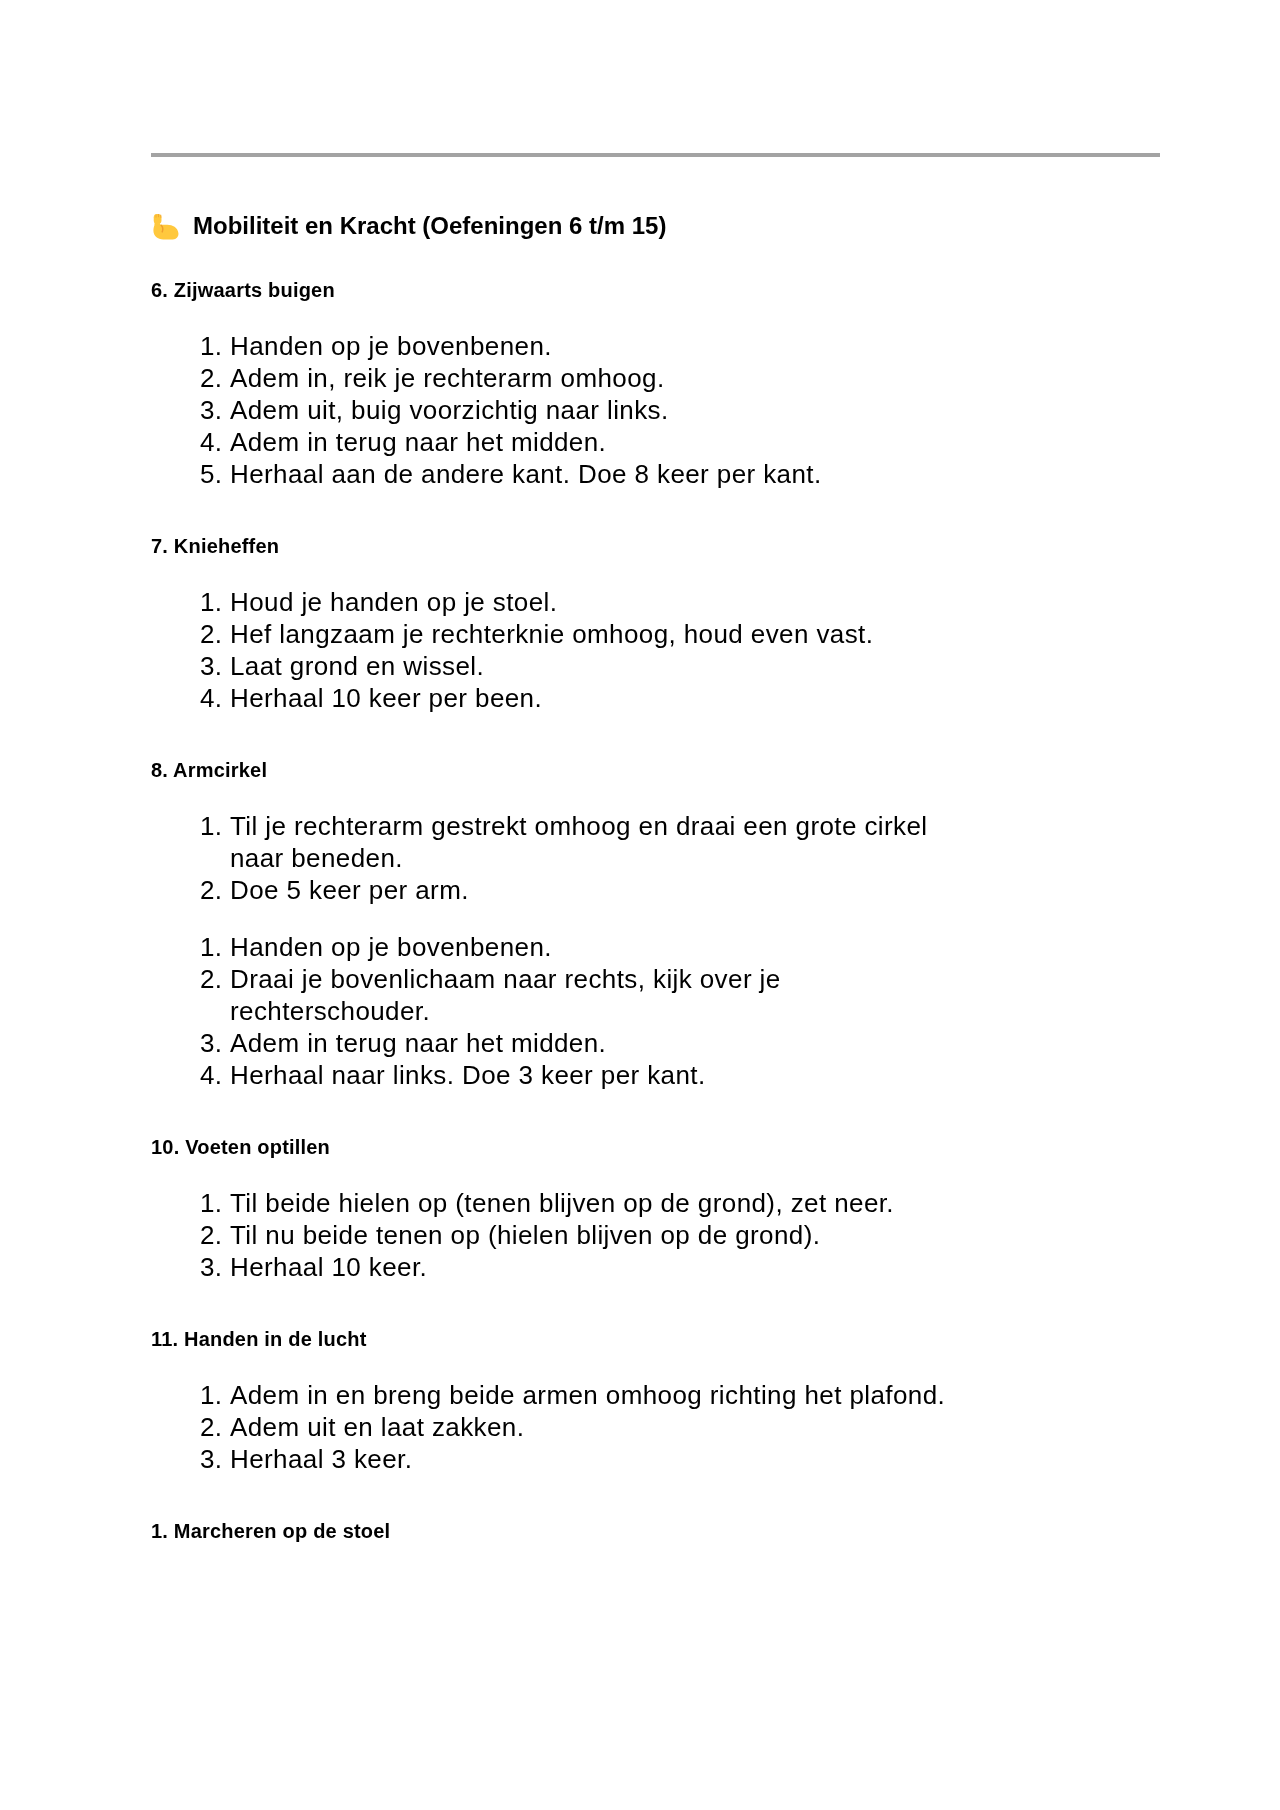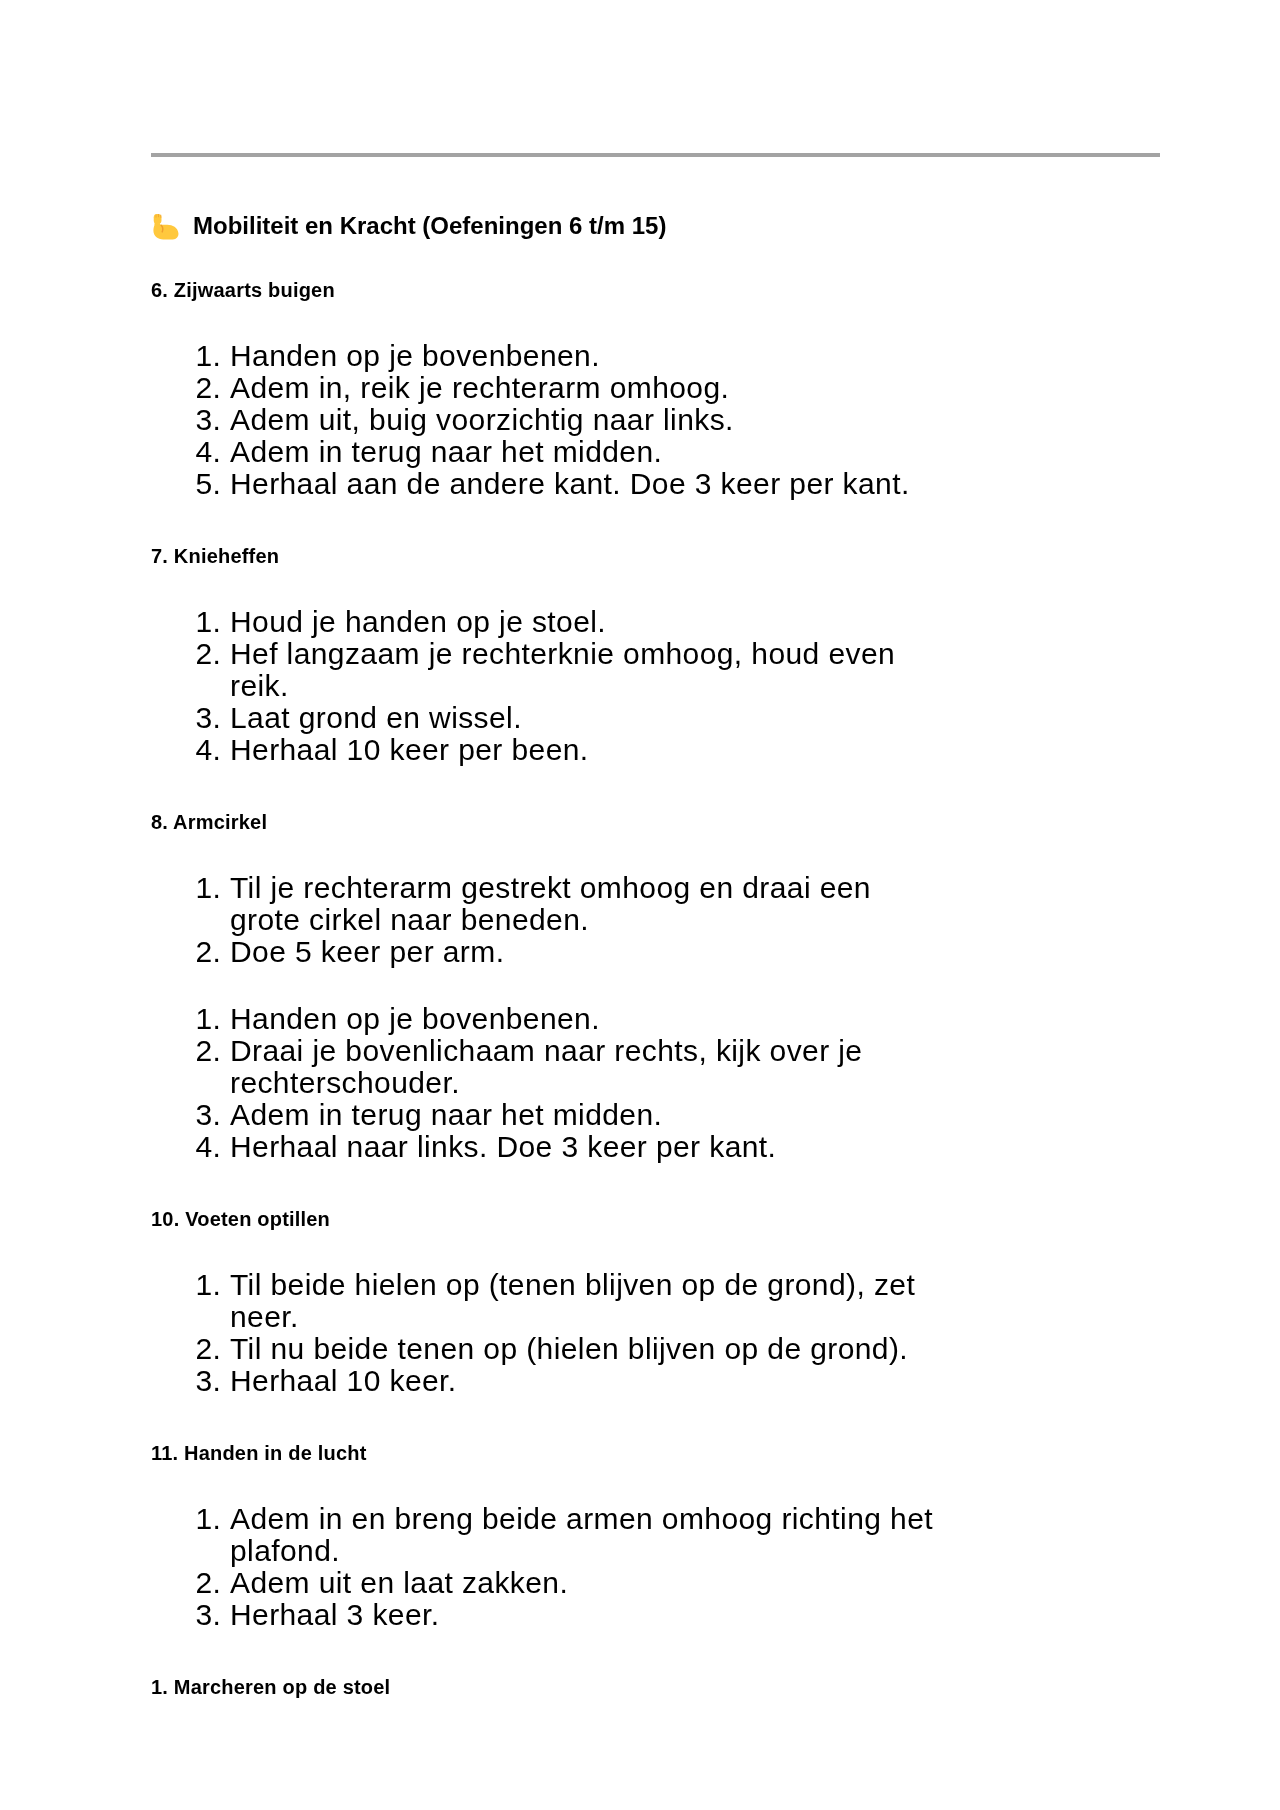--- a/index.html
+++ b/index.html
@@ -46,24 +46,24 @@
     margin: 41px 0 0 0;
     font-size: 20px;
     line-height: 30px;
     font-weight: bold;
     letter-spacing: 0.2px;
   }
   .exercise:first-child .exercise-heading {
     margin-top: 34px;
   }
   .steps {
-    margin: 35px 0 0 0;
+    margin: 25px 0 0 0;
     padding: 0 0 0 79px;
     max-width: 720px;
-    font-size: 30px;
+    font-size: 26px;
     line-height: 32px;
     letter-spacing: 0.4px;
   }
   .steps li {
     padding: 0;
     margin: 0;
   }
 </style>
 </head>
 <body>
@@ -86,29 +86,29 @@
   </h1>
 
   <div id="sections">
   <section class="exercise">
     <h2 class="exercise-heading">6. Zijwaarts buigen</h2>
     <ol class="steps">
           <li>Handen op je bovenbenen.</li>
           <li>Adem in, reik je rechterarm omhoog.</li>
           <li>Adem uit, buig voorzichtig naar links.</li>
           <li>Adem in terug naar het midden.</li>
-          <li>Herhaal aan de andere kant. Doe 3 keer per kant.</li>
+          <li>Herhaal aan de andere kant. Doe 8 keer per kant.</li>
         </ol>
   </section>
 
   <section class="exercise">
     <h2 class="exercise-heading">7. Knieheffen</h2>
     <ol class="steps">
           <li>Houd je handen op je stoel.</li>
-          <li>Hef langzaam je rechterknie omhoog, houd even reik.</li>
+          <li>Hef langzaam je rechterknie omhoog, houd even vast.</li>
           <li>Laat grond en wissel.</li>
           <li>Herhaal 10 keer per been.</li>
         </ol>
   </section>
 
   <section class="exercise">
     <h2 class="exercise-heading">8. Armcirkel</h2>
     <ol class="steps">
           <li>Til je rechterarm gestrekt omhoog en draai een grote cirkel naar beneden.</li>
           <li>Doe 5 keer per arm.</li>

